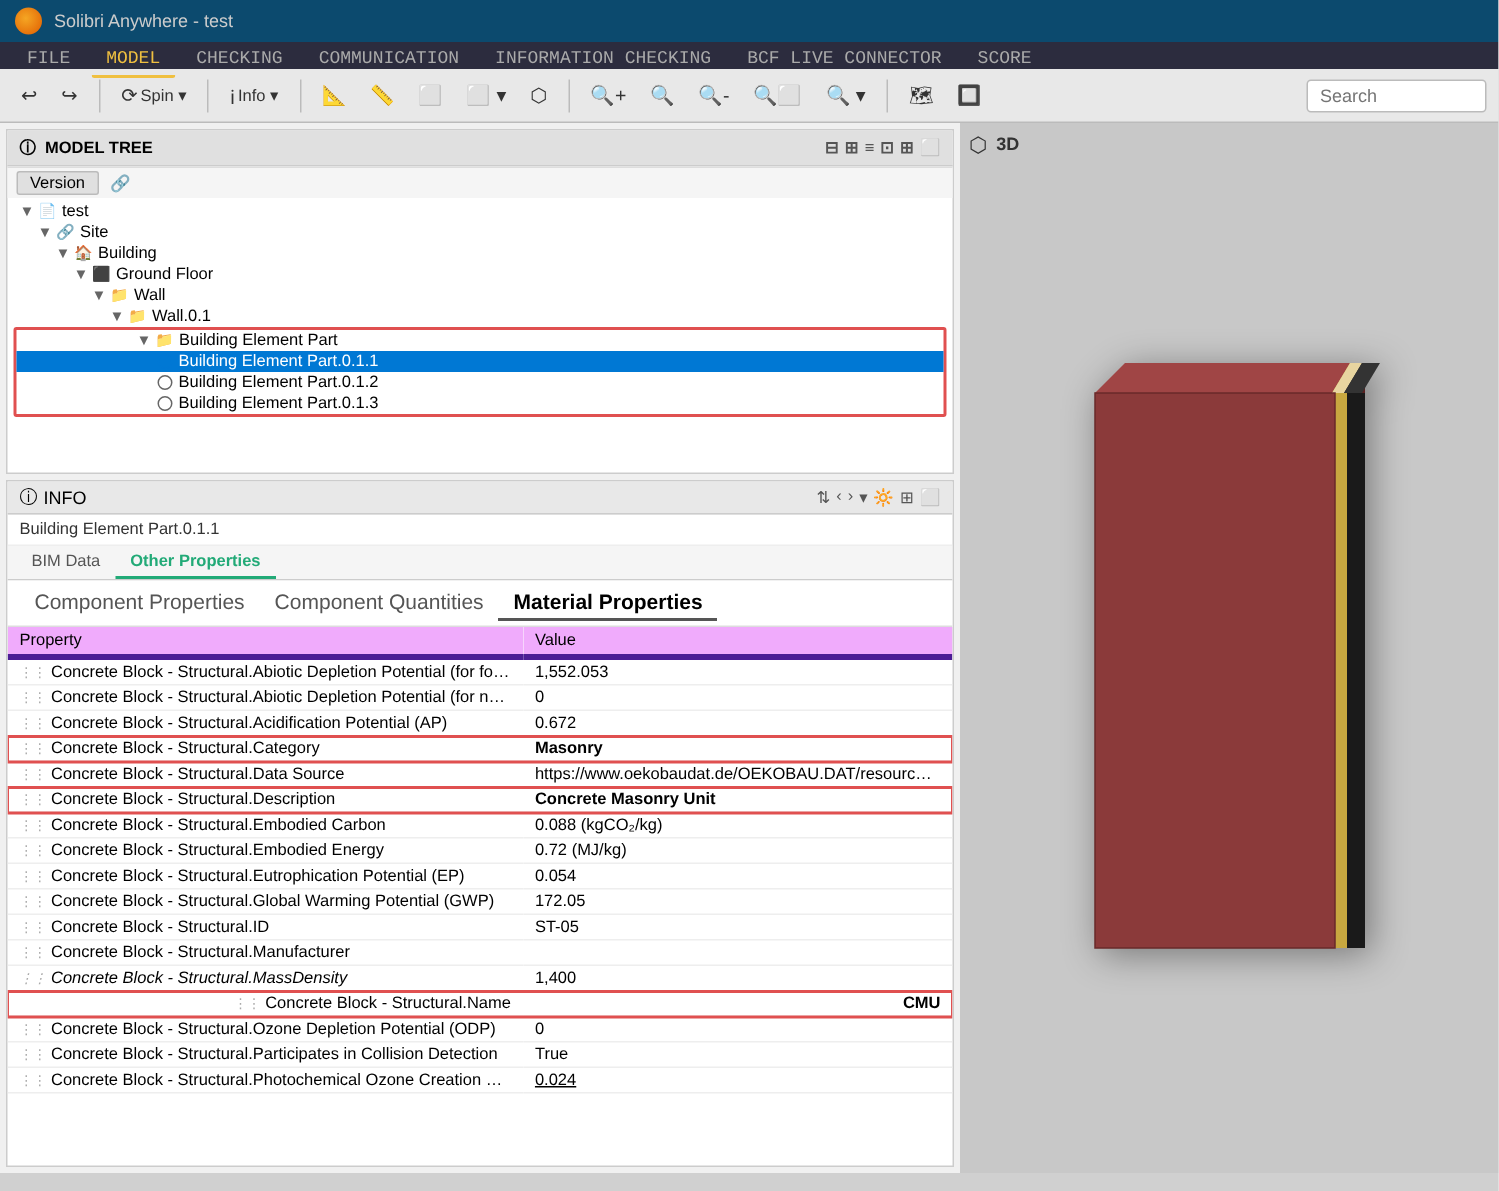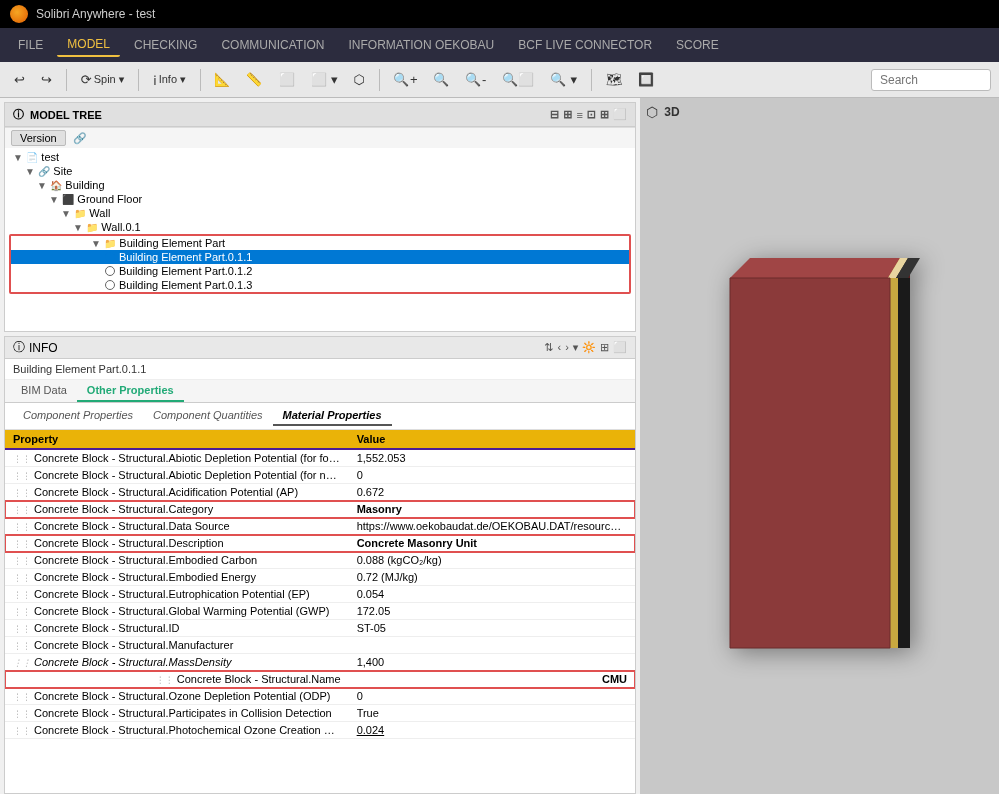--- a/index.html
+++ b/index.html
@@ -1,43 +1,44 @@
 <!DOCTYPE html>
 <html><head>
   <meta charset="utf-8">
   <style>
     * { margin: 0; padding: 0; box-sizing: border-box; }
     body { font-family: 'Segoe UI', Arial, sans-serif; font-size: 12px; background: #d0d0d0; width: 999px; height: 794px; overflow: hidden; }
 
     
     #titlebar {
-      background: #000000;
+      background: #0c4a6e;
       color: #ccc;
       height: 28px;
       display: flex;
       align-items: center;
       padding: 0 10px;
       font-size: 12px;
     }
     #titlebar .logo {
       width: 18px; height: 18px;
       background: radial-gradient(circle at 40% 40%, #f5a623, #e05c00);
       border-radius: 50%;
       margin-right: 8px;
       flex-shrink: 0;
     }
 
     
     #menubar {
       background: #2c2c3e;
-      height: 34px;
-      display: flex;
-      align-items: center;
+      height: 18px;
+      display: flex;
+      align-items: flex-start;
       padding: 0 8px;
       gap: 4px;
+      font-family: Liberation Mono, monospace;
     }
     .menu-item {
       color: #aaa;
       padding: 4px 10px;
       font-size: 12px;
       cursor: pointer;
       border-radius: 2px;
     }
     .menu-item.active { color: #f0c040; border-bottom: 2px solid #f0c040; }
 
@@ -180,43 +181,42 @@
     .info-tab.active { color: #2a7; border-bottom: 2px solid #2a7; font-weight: bold; }
     .sub-tabs {
       display: flex;
       padding: 3px 8px;
       gap: 0;
       border-bottom: 1px solid #ddd;
       background: #fff;
     }
     .sub-tab {
       padding: 3px 10px;
-      font-size: 11px;
+      font-size: 14px;
       cursor: pointer;
       color: #555;
-      font-style: italic;
     }
     .sub-tab.active { font-weight: bold; color: #000; border-bottom: 2px solid #555; }
 
     
     .prop-table {
       flex: 1;
       overflow-y: auto;
       font-size: 11px;
     }
     .prop-table table {
       width: 100%;
       border-collapse: collapse;
     }
     .prop-table th {
-      background: #eab308;
+      background: #f0abfc;
       padding: 3px 8px;
       text-align: left;
-      font-weight: bold;
-      border-bottom: 2px solid #4c1d95;
+      font-weight: normal;
+      border-bottom: 4px solid #4c1d95;
       position: sticky;
       top: 0;
     }
     .prop-table td {
       padding: 2px 8px;
       border-bottom: 1px solid #eee;
       vertical-align: middle;
     }
     .drag-icon { color: #aaa; font-size: 9px; margin-right: 3px; }
     .element-name {
@@ -281,21 +281,21 @@
 <div id="titlebar">
   <div class="logo"></div>
   <span>Solibri Anywhere - test</span>
 </div>
 
 <div id="menubar">
   <div class="menu-item">FILE</div>
   <div class="menu-item active">MODEL</div>
   <div class="menu-item">CHECKING</div>
   <div class="menu-item">COMMUNICATION</div>
-  <div class="menu-item">INFORMATION OEKOBAU</div>
+  <div class="menu-item">INFORMATION CHECKING</div>
   <div class="menu-item">BCF LIVE CONNECTOR</div>
   <div class="menu-item">SCORE</div>
 </div>
 
 <div id="toolbar">
   <button class="toolbar-btn">↩</button>
   <button class="toolbar-btn">↪</button>
   <div class="toolbar-separator"></div>
   <button class="toolbar-btn">⟳ <span style="font-size:11px">Spin ▾</span></button>
   <div class="toolbar-separator"></div>

